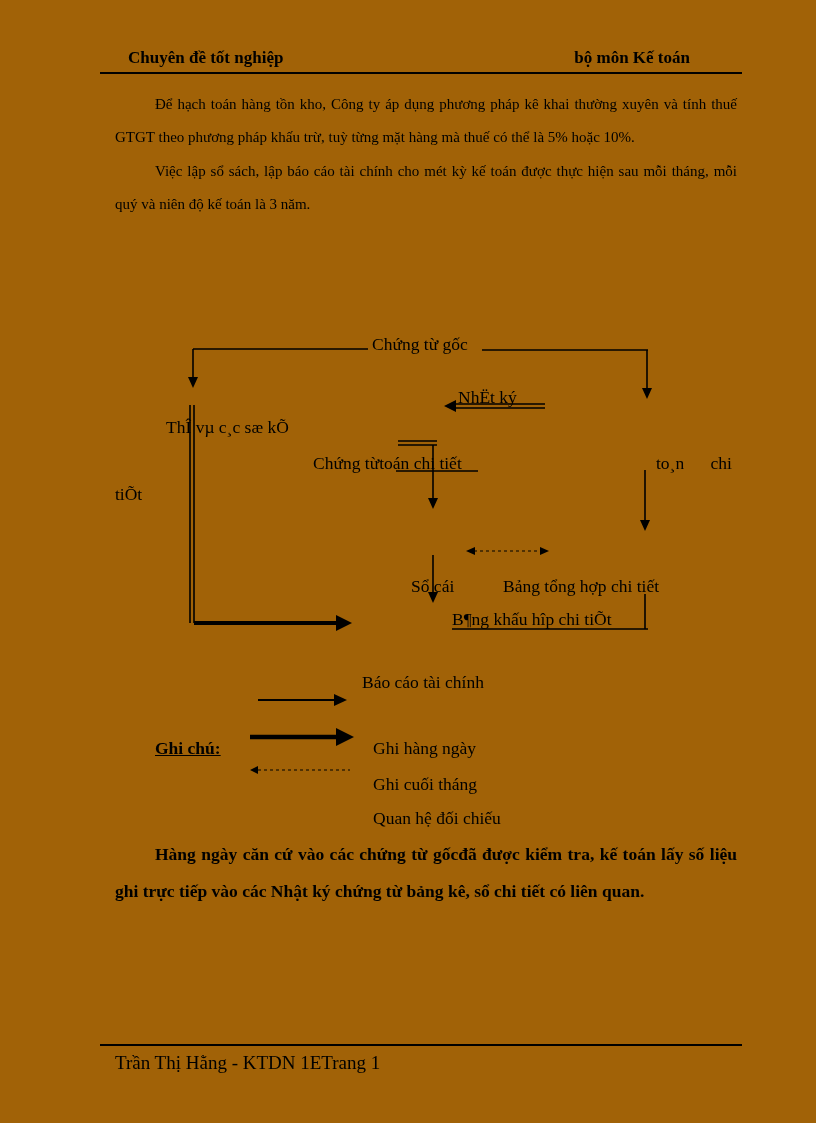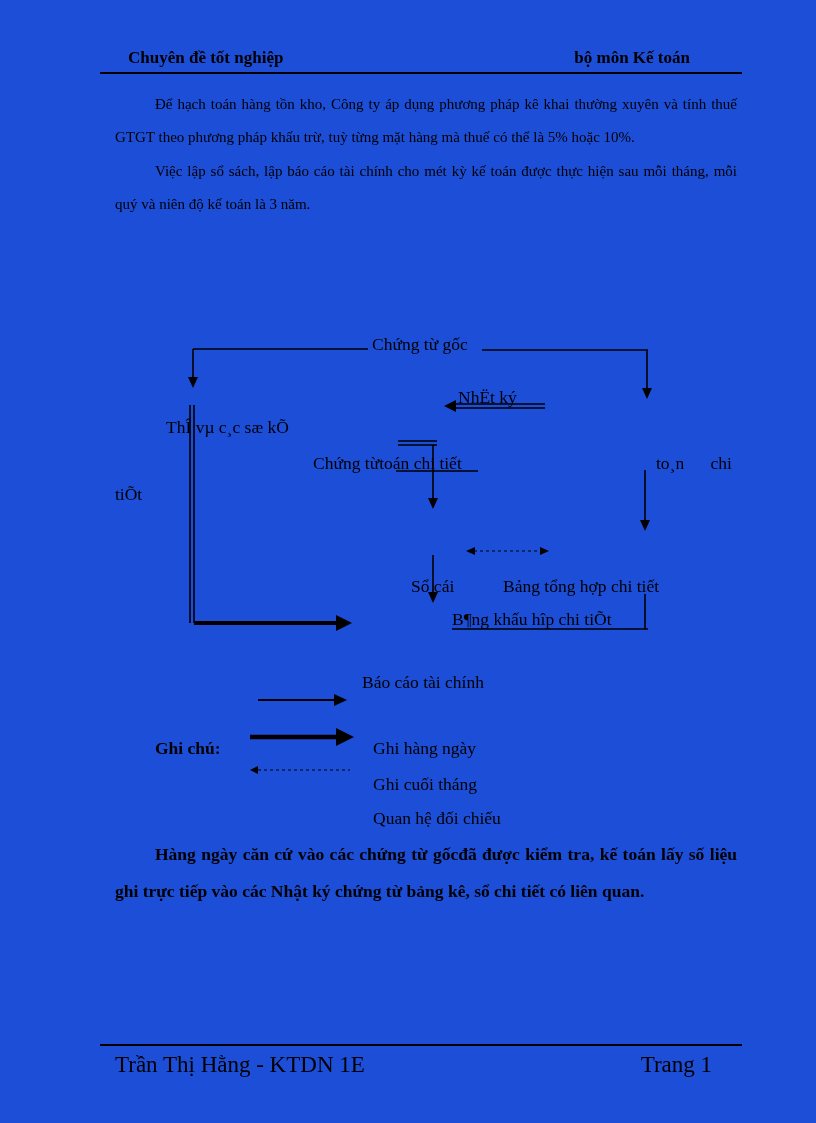--- a/index.html
+++ b/index.html
@@ -2,43 +2,43 @@
 <html><head>
 <meta charset="utf-8">
 <style>
   * { margin:0; padding:0; box-sizing:border-box; }
   html,body { background:#ffffff; }
   body {
     width:816px; height:1123px;
     font-family:"Liberation Serif","DejaVu Serif",serif;
     color:#000;
   }
-  .page { position:relative; width:816px; height:1123px; background:#1d4ed8; overflow:hidden; }
+  .page { position:relative; width:816px; height:1123px; background:#a16207; overflow:hidden; }
 
   .header { position:absolute; top:48px; left:128px; width:562px;
             display:flex; justify-content:space-between;
             font-weight:bold; font-size:17px; }
   .header-rule { position:absolute; top:72px; left:100px; width:642px; border-top:2px solid #000; }
 
   .content { position:absolute; top:88px; left:115px; width:622px;
              font-size:15px; line-height:33.4px; text-align:justify;font-family:Liberation Serif, serif; }
   .content p { text-indent:40px; }
 
   .diagram { position:absolute; top:330px; left:0; width:769px; height:500px; font-size:17.5px; }
   .dsvg { position:absolute; top:0; left:0; }
   .dlabel { position:absolute; white-space:pre; line-height:20px; }
-  .dlabel.bold-underline { font-weight:bold; }
+  .dlabel.bold-underline { font-weight:bold; text-decoration:underline; }
 
   .content2 { position:absolute; top:836px; left:115px; width:622px;
               font-size:17.5px; line-height:37px; text-align:justify;font-weight:bold; }
   .content2 p { text-indent:40px; }
 
   .footer-rule { position:absolute; top:1044px; left:100px; width:642px; border-top:2px solid #000; }
   .footer { position:absolute; top:1052px; left:115px; width:597px;
-            display:flex; justify-content:space-between; font-size:23px; }
+            display:flex; font-size:19px; }
 </style>
 </head>
 <body>
 
 <div class="page">
 
   <div class="header">
     <span>Chuyên đề tốt nghiệp</span>
     <span>bộ môn Kế toán</span>
   </div>

